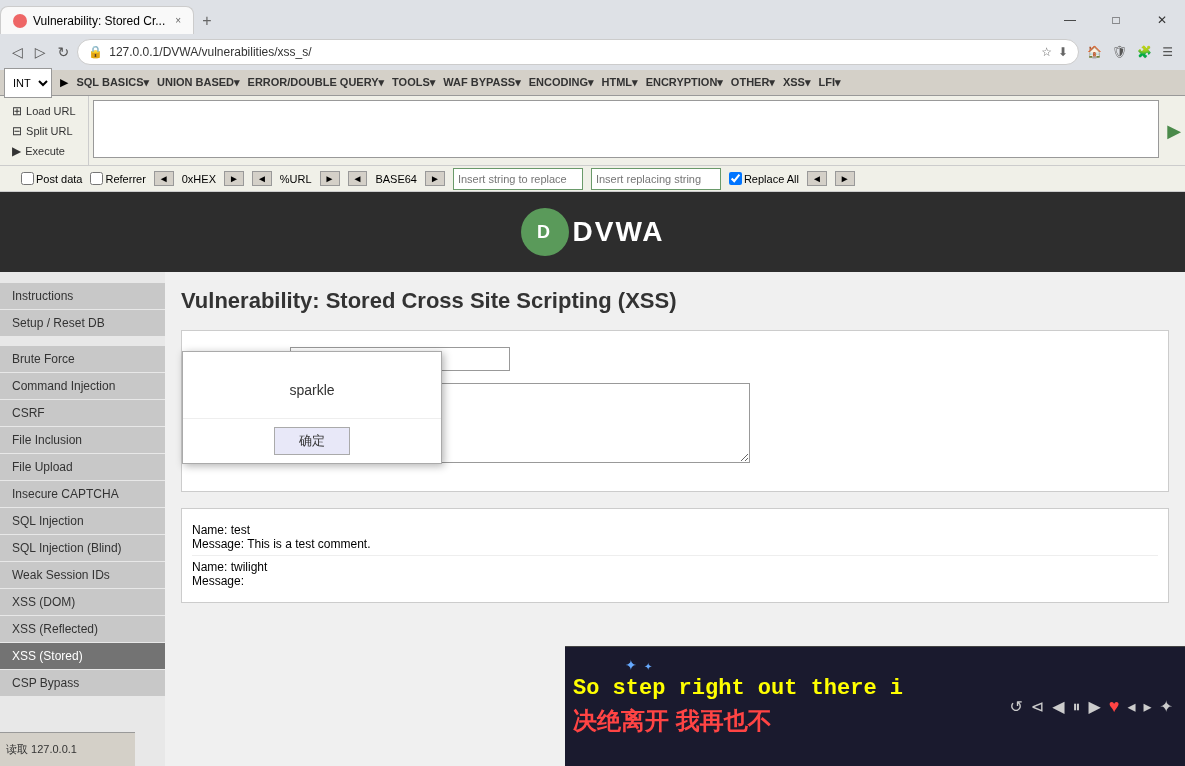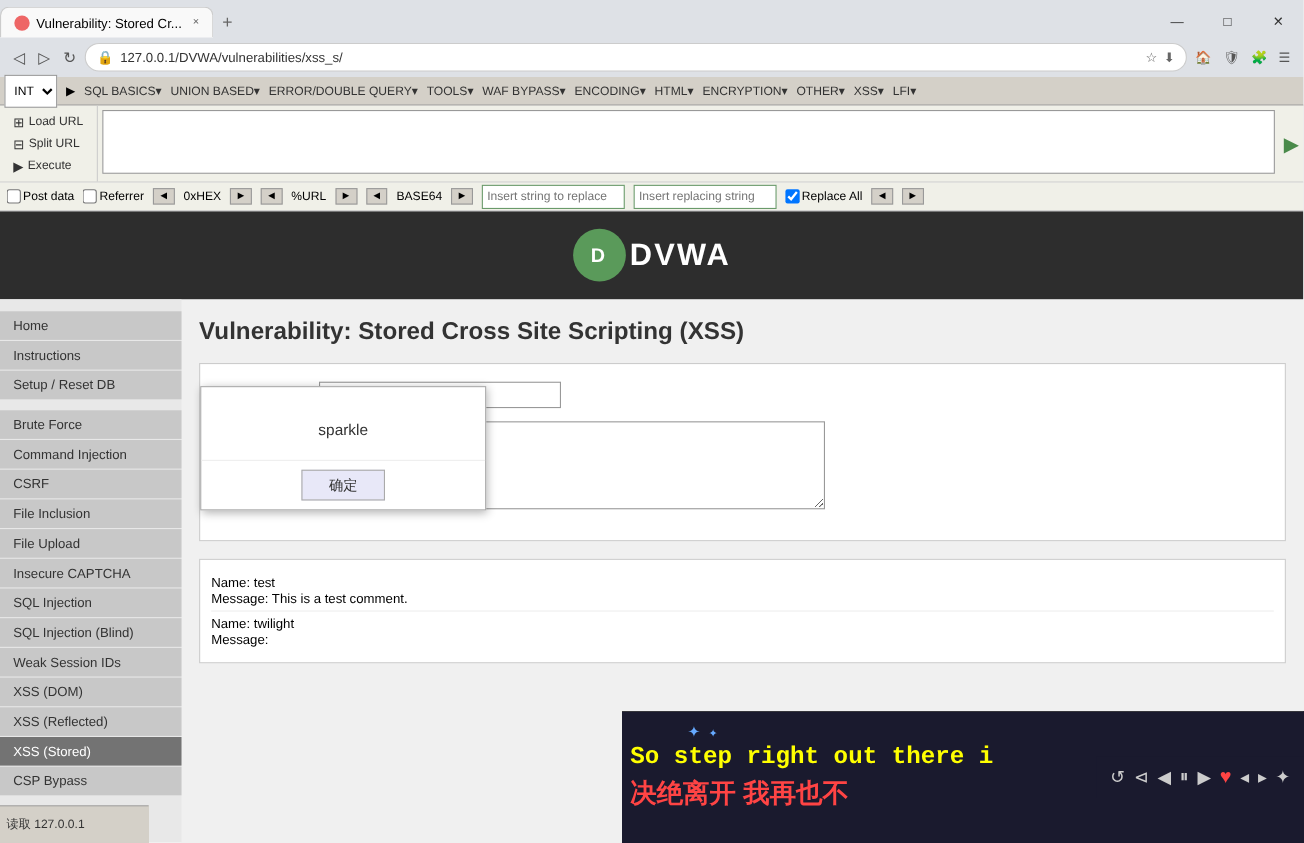--- a/index.html
+++ b/index.html
@@ -37,21 +37,21 @@
 
     
     .sqlmap-toolbar {
       background: #d4d0c8; border-bottom: 1px solid #999;
       display: flex; align-items: center; padding: 2px 4px; gap: 8px;
       font-size: 11px; height: 26px;
     }
     .sqlmap-toolbar .int-select {
       font-size: 11px; border: 1px solid #999; background: white; height: 30px;
     }
-    .sqlmap-menu { cursor: pointer; color: #333; font-size: 11px; font-weight: normal; }
+    .sqlmap-menu { cursor: pointer; color: #333; font-size: 11px; font-weight: bold; }
 
     
     .sqli-toolbar {
       display: flex; background: #f0f0e8; border-bottom: 1px solid #ccc;
       height: 70px;
     }
     .side-actions {
       display: flex; flex-direction: column; justify-content: center;
       padding: 4px 8px; border-right: 1px solid #ccc; gap: 2px; min-width: 80px;
     }
@@ -67,21 +67,21 @@
     .url-textarea {
       width: 100%; height: 58px; border: 1px solid #999;
       font-size: 12px; resize: none; font-family: monospace;
       background: white; padding: 2px;
     }
     .right-arrow { padding: 4px; display: flex; align-items: center; }
 
     
     .options-bar {
       display: flex; align-items: center; background: #f0f0e8;
-      border-bottom: 1px solid #ccc; padding: 3px 6px; gap: 8px;
+      border-bottom: 1px solid #ccc; padding: 3px 21px; gap: 8px;
       font-size: 11px; height: 26px;
     }
     .opt-cb { display: flex; align-items: center; gap: 2px; }
     .arr-btn { background: #d4d0c8; border: 1px solid #999; padding: 1px 4px; cursor: pointer; font-size: 10px; }
     .replace-input {
       border: 1px solid #6a9a6a; background: white; height: 22px;
       font-size: 11px; padding: 1px 4px; width: 130px;
     }
     .replace-all-cb { display: flex; align-items: center; gap: 2px; font-size: 11px; }
 
@@ -313,21 +313,20 @@
     <div class="dvwa-header">
       <div class="dvwa-logo">
         <div class="dvwa-logo-icon">D</div>
         <span>DVWA</span>
       </div>
     </div>
 
     <div class="dvwa-inner" style="flex:1; overflow:hidden;">
 
       <div class="dvwa-sidebar">
-        <div class="dvwa-nav-item">Home</div>
         <div class="dvwa-nav-item">Instructions</div>
         <div class="dvwa-nav-item">Setup / Reset DB</div>
         <div style="height:8px;"></div>
         <div class="dvwa-nav-item">Brute Force</div>
         <div class="dvwa-nav-item">Command Injection</div>
         <div class="dvwa-nav-item">CSRF</div>
         <div class="dvwa-nav-item">File Inclusion</div>
         <div class="dvwa-nav-item">File Upload</div>
         <div class="dvwa-nav-item">Insecure CAPTCHA</div>
         <div class="dvwa-nav-item">SQL Injection</div>

